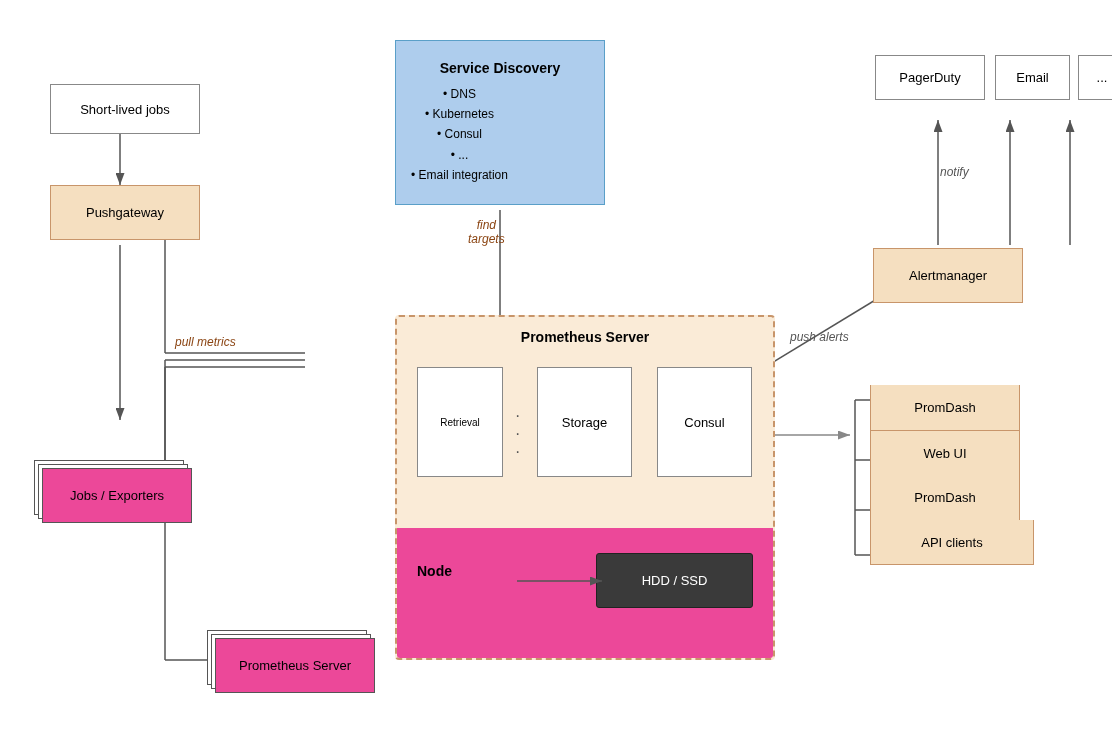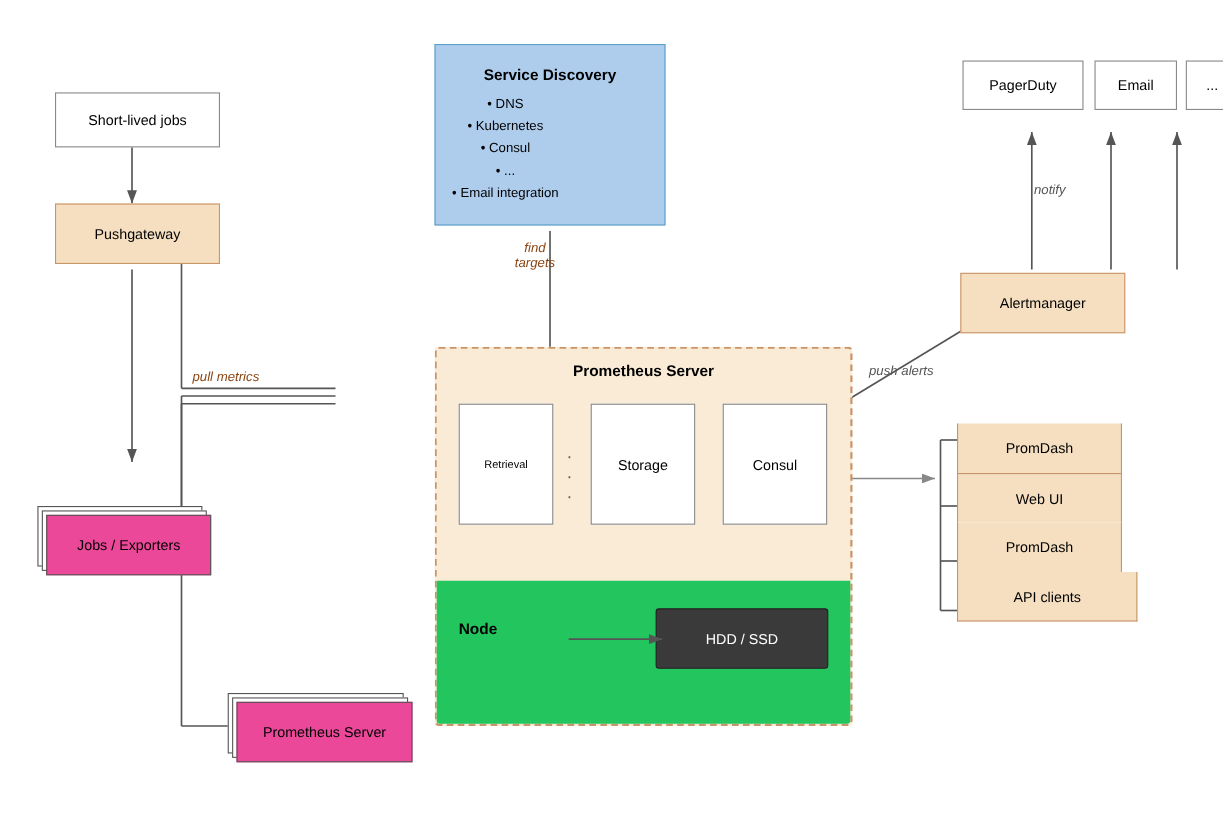--- a/index.html
+++ b/index.html
@@ -217,21 +217,21 @@
     </div>
     <div class="box box-white" style="position:absolute; left:140px; top:50px; width:95px; height:110px; font-size:13px;">
       <span>Storage</span>
     </div>
     <div class="box box-white" style="position:absolute; left:260px; top:50px; width:95px; height:110px; font-size:13px;">
       <span>Consul</span>
     </div>
 
     <div style="position:absolute; left:118px; top:90px; font-size:16px; letter-spacing:2px; color:#555;">·<br>·<br>·</div>
 
-    <div style="position:absolute; bottom:0; left:0; right:0; height:130px; background:#22c55e; border-radius:0 0 3px 3px;">
+    <div style="position:absolute; bottom:0; left:0; right:0; height:130px; background:#ec4899; border-radius:0 0 3px 3px;">
       <div style="position:absolute; left:20px; top:35px; font-weight:bold; font-size:14px;">Node</div>
 
       <div class="box box-dark" style="position:absolute; right:20px; top:25px; width:157px; height:55px; font-size:13px; border-radius:3px;">
         <span>HDD / SSD</span>
       </div>
 
       <svg style="position:absolute; top:0; left:0; width:100%; height:100%;">
         <defs>
           <marker id="ah2" markerWidth="8" markerHeight="6" refX="8" refY="3" orient="auto">
             <polygon points="0 0, 8 3, 0 6" fill="#555"></polygon>

